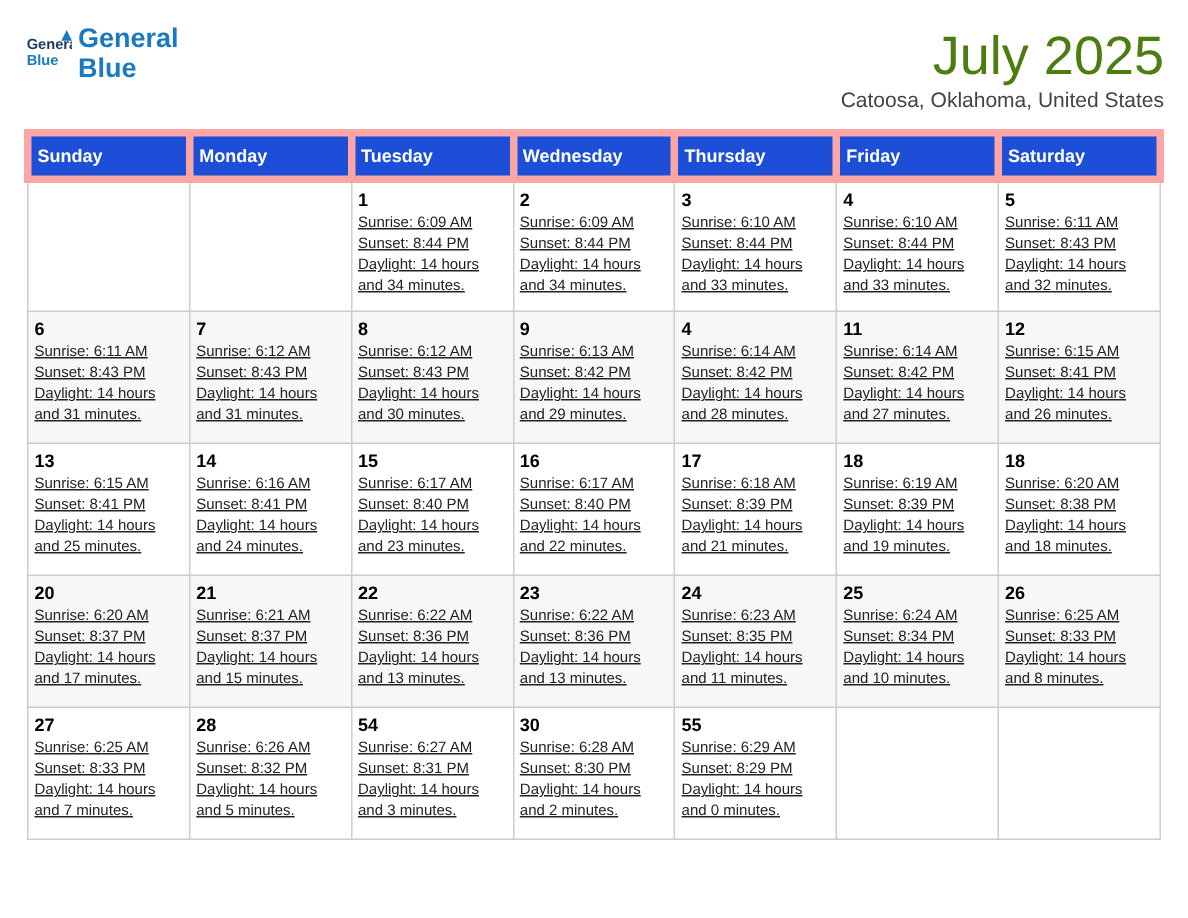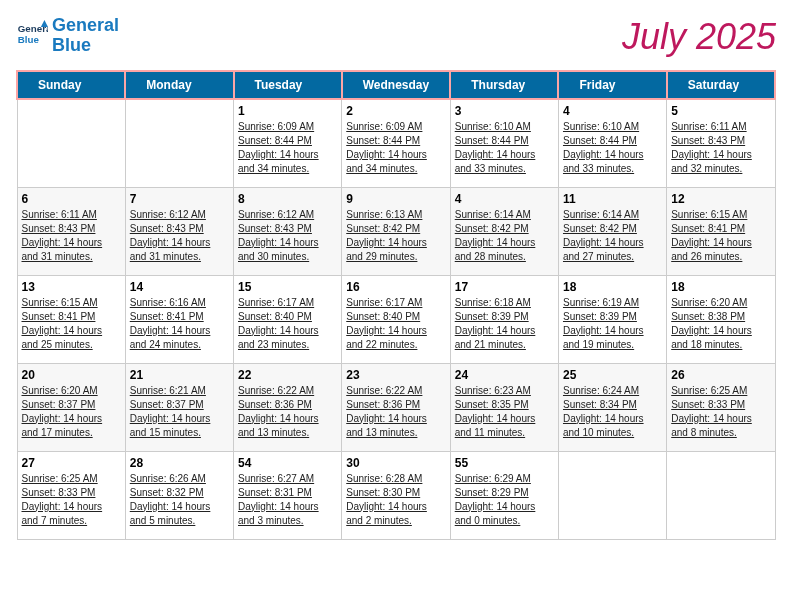--- a/index.html
+++ b/index.html
@@ -32,41 +32,40 @@
     }
     .logo-icon {
       width: 32px;
       height: 32px;
     }
     .title-block {
       text-align: right;
     }
     .month-title {
       font-size: 36px;
-      color: #be185d;
+      color: #4d7c0f;
       font-weight: normal;
-      font-style: italic;
     }
     .subtitle {
       font-size: 14px;
       color: #444;
     }
     table {
       width: 100%;
       border-collapse: collapse;
       font-size: 11px;
     }
     thead th {
-      background: #0369a1;
+      background: #1d4ed8;
       color: #fff;
-      padding: 6px 20px;
+      padding: 6px 4px;
       text-align: left;
       font-size: 12px;
       font-weight: bold;
-      border: 2px solid #fca5a5;
+      border: 5px solid #fca5a5;
     }
     tbody td {
       border: 1px solid #ccc;
       vertical-align: top;
       padding: 4px;
       height: 88px;
       background: #fff;
       width: calc(100% / 7);
     }
     tbody tr:nth-child(even) td {
@@ -101,20 +100,21 @@
     </svg>
     <div>
       <div class="logo-text">
         <span>General</span><br>
         <span style="color:#1a7abf">Blue</span>
       </div>
     </div>
   </div>
   <div class="title-block">
     <div class="month-title">July 2025</div>
+    <div class="subtitle">Catoosa, Oklahoma, United States</div>
   </div>
 </div>
 
 <table>
   <thead>
     <tr>
     <th>Sunday</th>
         <th>Monday</th>
         <th>Tuesday</th>
         <th>Wednesday</th>

